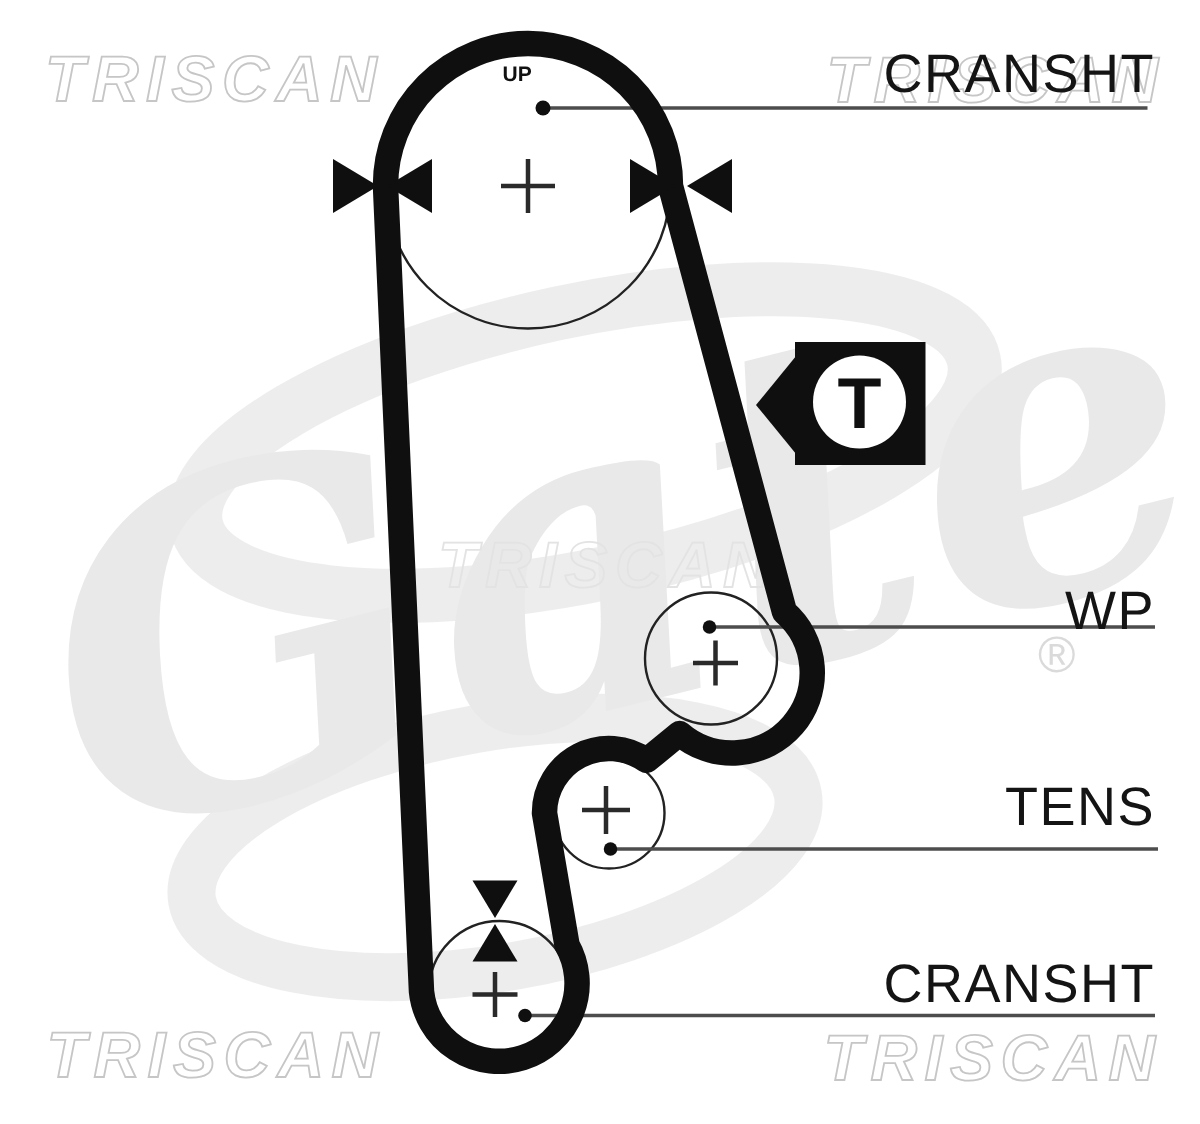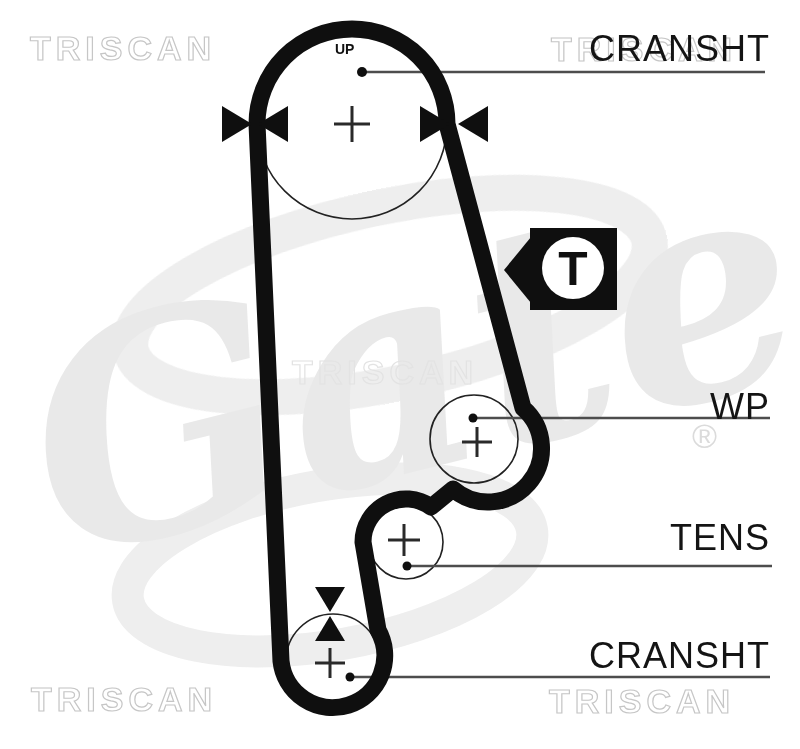--- a/index.html
+++ b/index.html
@@ -25,27 +25,28 @@
   
   .gates-svg { z-index: 0; }
   .gates-script {
     font-family: "DejaVu Serif", serif;
     font-style: italic;
     font-weight: bold;
   }
   .triscan {
     position: absolute;
     z-index: 1;
-    font-size: 34px;
+    font-size: 43px;
     font-weight: 600;
     letter-spacing: 5px;
     color: transparent;
     -webkit-text-stroke: 1.2px #c6c6c6;
     white-space: nowrap;
     user-select: none;
+    font-style: italic;
   }
   @supports not (-webkit-text-stroke: 1px #000) {
     .triscan { color: #d9d9d9; }
   }
   .triscan.mid { -webkit-text-stroke-color: #e3e3e3; }
   
   .diagram-svg { z-index: 2; }
   
   .pulley-label {
     position: absolute;

